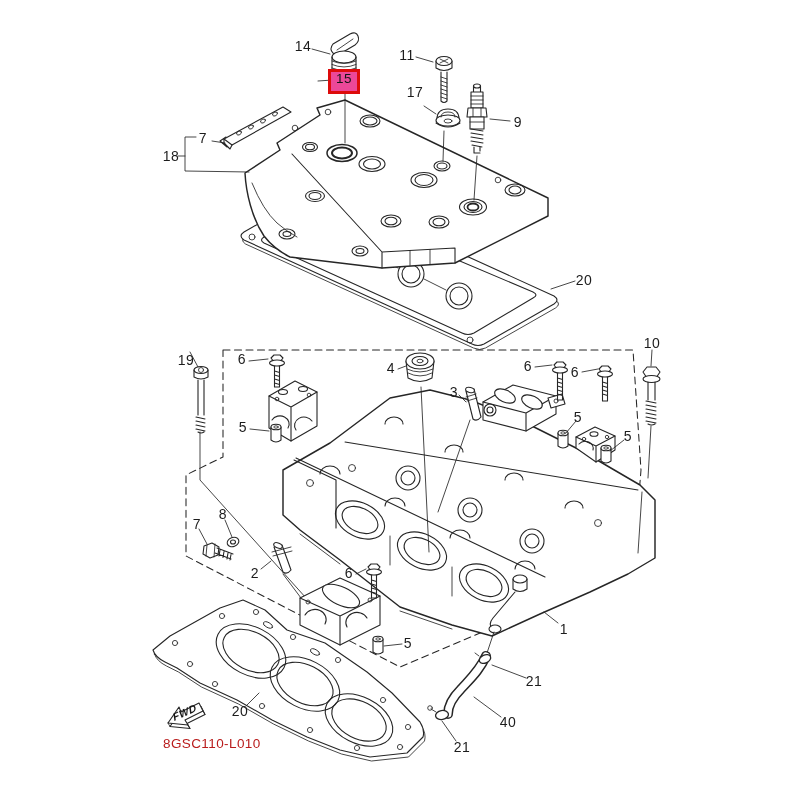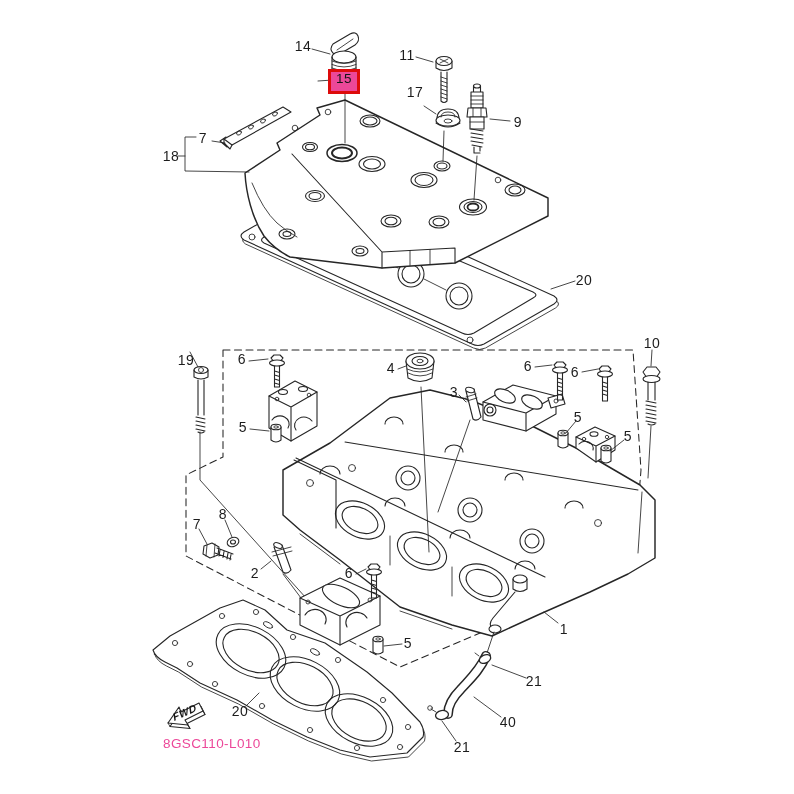--- a/index.html
+++ b/index.html
@@ -9,21 +9,21 @@
   .ln{stroke:#262626;fill:none;stroke-width:1.1;stroke-linecap:round;stroke-linejoin:round;}
   .wf{fill:#ffffff;}
   .thin{stroke-width:0.85;}
   .thick{stroke-width:1.45;}
   .dash{stroke-dasharray:7 4.5;stroke-width:1.05;}
   .co{position:absolute;transform:translate(-50%,-50%);font-size:14px;color:#1c1c1c;
       letter-spacing:.5px;white-space:nowrap;line-height:1;}
   .hl{position:absolute;left:288px;top:69px;width:26px;height:19px;border:3px solid #dd0b0b;
       background:#ec4899;display:flex;align-items:flex-start;justify-content:center;margin-left:40px;}
   .hl .co-in{font-size:13.5px;color:#151515;letter-spacing:.5px;line-height:1;}
-  .pn{position:absolute;left:163px;top:736px;font-size:13.5px;color:#ec4899;letter-spacing:.4px;}
+  .pn{position:absolute;left:163px;top:736px;font-size:13.5px;color:#b91c1c;letter-spacing:.4px;}
   .fwd{position:absolute;left:172px;top:706px;transform:rotate(-24deg) skewX(-6deg);
        font-style:italic;font-weight:700;font-size:10.5px;color:#161616;letter-spacing:.4px;}
 </style>
 </head>
 <body>
 
 <div class="stage">
 
 <svg width="794" height="794" viewBox="0 0 794 794">
   <g class="ln">

